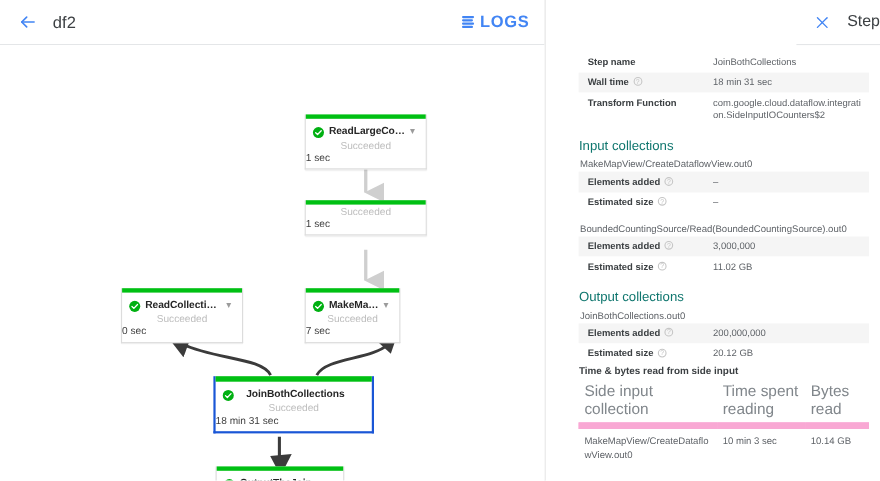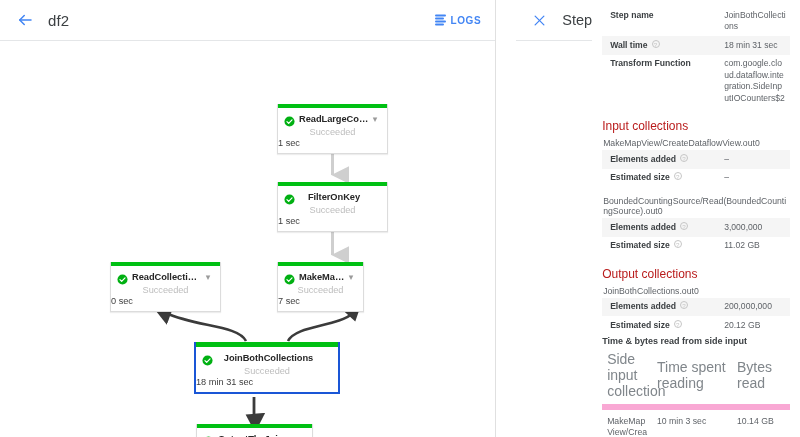--- a/index.html
+++ b/index.html
@@ -46,21 +46,21 @@
     margin-left: 6px;
     letter-spacing: .1px;
   }
   .logs-btn {
     position: absolute;
     right: 14px; top: 50%;
     transform: translateY(-50%);
     display: flex; align-items: center;
     gap: 5px;
     color: #4285f4;
-    font-size: 10px;
+    font-size: 15px;
     font-weight: bold;
     letter-spacing: .6px;
     cursor: pointer;
   }
   .logs-icon { display: flex; flex-direction: column; gap: 1.5px; width: 11px; }
   .logs-icon i { display:block; height: 1.6px; background: #4285f4; border-radius: 1px; }
   .logs-icon i:nth-child(2){ width: 85%; }
   .logs-icon i:nth-child(4){ width: 85%; }
 
   .canvas {
@@ -148,22 +148,23 @@
     background: #eeeeee;
     border-radius: 4px;
   }
 
   
   .right-pane {
     width: 291px;
     height: 437px;
     background: #ffffff;
     display: flex;
-    flex-direction: row;
-    overflow: hidden;
+    flex-direction: column;
+    overflow: hidden;
+    align-items: flex-end;
   }
   .panel-head {
     height: 41px;
     flex: 0 0 41px;
     display: flex;
     align-items: center;
     border-bottom: 1px solid #e4e6e8;
   }
   .close-x {
     width: 30px; height: 30px;
@@ -210,21 +211,21 @@
     line-height: 7px;
     text-align: center;
     margin-left: 4px;
     font-weight: normal;
     vertical-align: 1px;
     cursor: pointer;
   }
 
   .sect-title {
     font-size: 12px;
-    color: #b91c1c;
+    color: #0f766e;
     margin: 11px 0 5px 0;
   }
   .coll-name {
     font-size: 8.7px;
     color: #5f6368;
     margin: 0 0 2px 1px;
     word-break: break-word;
   }
   .sub-bold {
     font-size: 9px;
@@ -314,30 +315,20 @@
           </span>
           <span class="node-name">ReadLargeCollectionFr...</span>
           <span class="caret">▾</span>
         </div>
         <div class="node-status">Succeeded</div>
         <div class="node-time">1 sec</div>
       </div>
 
       <div class="node" style="left:277px; top:141px; width:111px;">
         <div class="topstripe"></div>
-        <div class="node-head">
-          <span class="chk">
-            <svg width="11" height="11" viewBox="0 0 24 24">
-                <circle cx="12" cy="12" r="11" fill="#00b012"></circle>
-                <path d="M6.5 12.3 L10.2 16 L17.5 8.4" fill="none" stroke="#fff" stroke-width="2.6" stroke-linecap="round" stroke-linejoin="round"></path>
-              </svg>
-          </span>
-          <span class="node-name">FilterOnKey</span>
-          <span class="caret"></span>
-        </div>
         <div class="node-status">Succeeded</div>
         <div class="node-time">1 sec</div>
       </div>
 
       <div class="node" style="left:110px; top:221px; width:111px;">
         <div class="topstripe"></div>
         <div class="node-head">
           <span class="chk">
             <svg width="11" height="11" viewBox="0 0 24 24">
                 <circle cx="12" cy="12" r="11" fill="#00b012"></circle>

